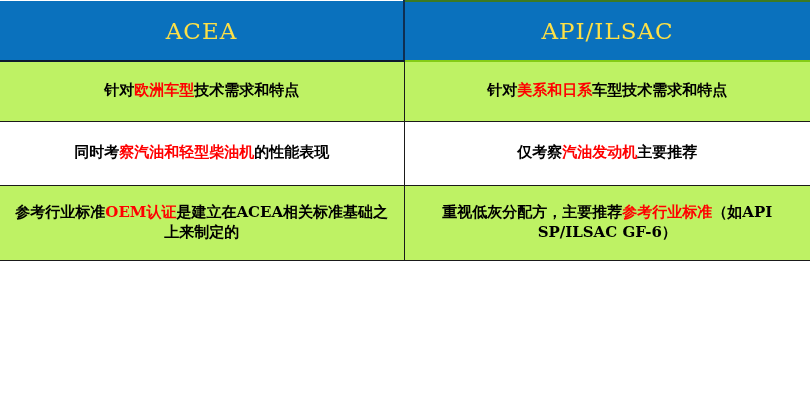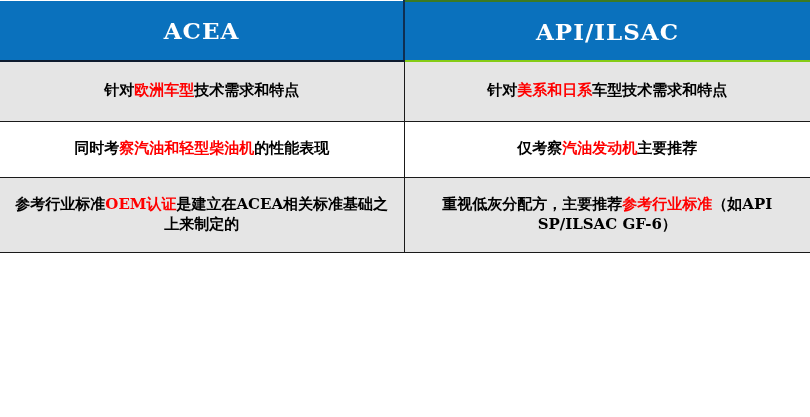--- a/index.html
+++ b/index.html
@@ -25,27 +25,27 @@
     border-collapse: collapse;
     width: 810px;
     table-layout: fixed;
   }
   table.cmp col.c1 { width: 404px; }
   table.cmp col.c2 { width: 406px; }
 
   
   thead tr.head-row th {
     background: #0a71bd;
-    color: #ffffff;
+    color: #fde047;
     height: 60px;
     padding: 0 6px;
     text-align: center;
     vertical-align: middle;
     font-family: "DejaVu Serif", "Liberation Serif", serif;
-    font-weight: 700;
+    font-weight: 400;
     font-size: 23px;
     letter-spacing: 1px;
     border: none;
     box-sizing: border-box;
   }
   thead tr.head-row th.h-left {
     border-right: 2px solid #0f2f52;
     border-bottom: 2px solid #0d1b2e;
   }
   thead tr.head-row th.h-right {
@@ -63,25 +63,25 @@
     font-family: "DejaVu Serif", "Liberation Serif", serif;
     font-weight: 700;
     font-size: 15px;
     line-height: 1.32;
     border-bottom: 1.6px solid #1a1a1a;
     letter-spacing: 0px;
   }
   tbody td.left {
     border-right: 1.6px solid #1a1a1a;
   }
-  tbody tr.shade td { background: #e5e5e5; }
+  tbody tr.shade td { background: #bef264; }
   tbody tr.plain td { background: #ffffff; }
 
   tbody tr.r1 td { height: 60px; }
-  tbody tr.r2 td { height: 56px; }
+  tbody tr.r2 td { height: 64px; }
   tbody tr.r3 td { height: 78px; }
   tbody tr.r4 td { height: 82px; }
   tbody tr.r5 td { height: 75px; }
 
   .hl { color: #ff0000; }
   .cell-text { display: block; }
 </style>
 </head>
 <body>
 

